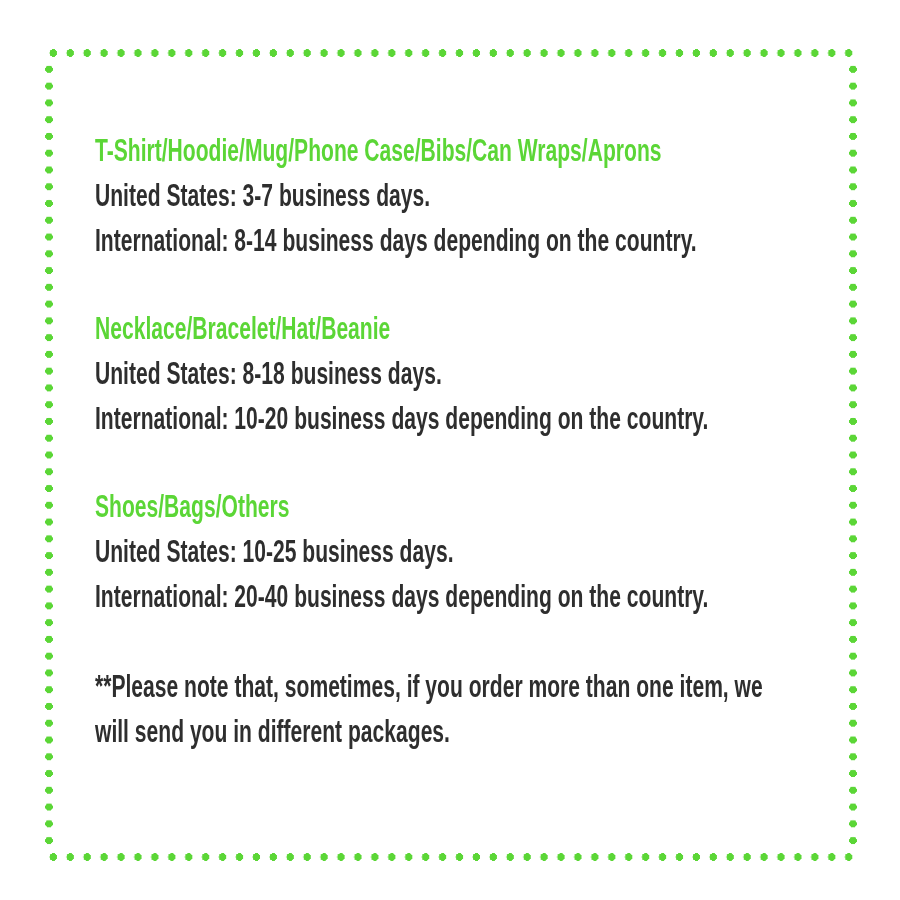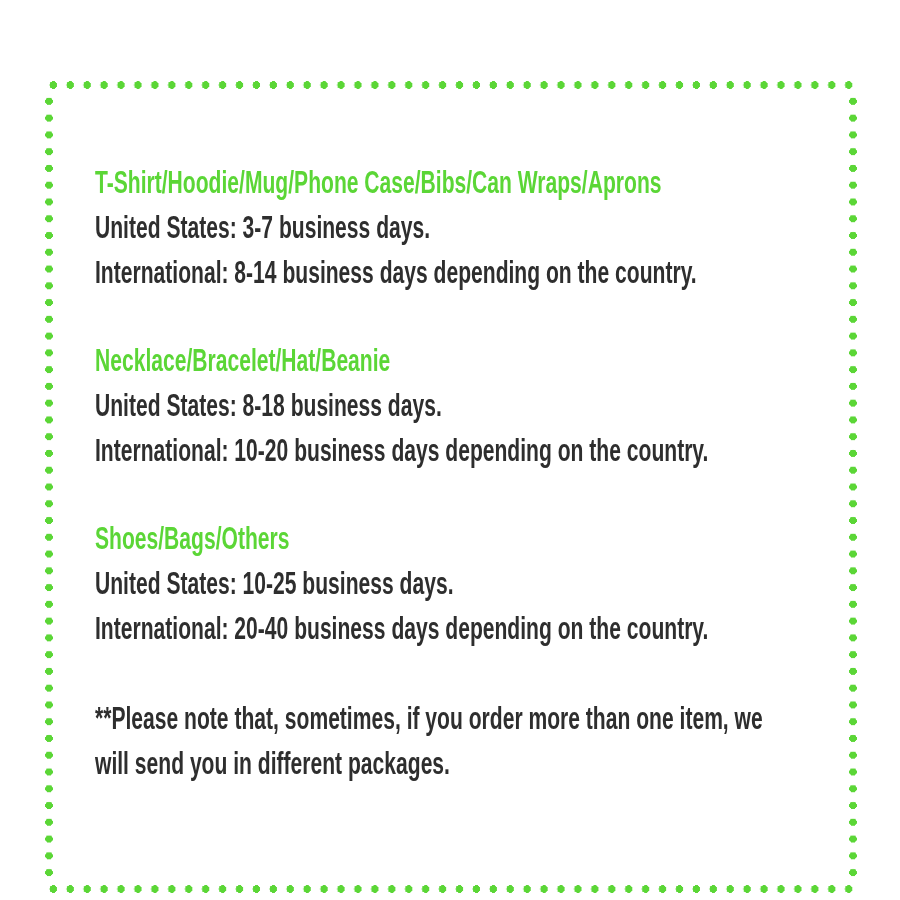--- a/index.html
+++ b/index.html
@@ -14,21 +14,20 @@
     height: 900px;
     background: var(--bg);
     font-family: "Liberation Sans", sans-serif;
     overflow: hidden;
   }
   .canvas {
     position: relative;
     width: 900px;
     height: 796px;
     background: var(--bg);
-    margin-top: 32px;
   }
   
   .dots {
     position: absolute;
     background-repeat: space;
   }
   .dots-h {
     left: 45px;
     width: 812px;
     height: 8px;

